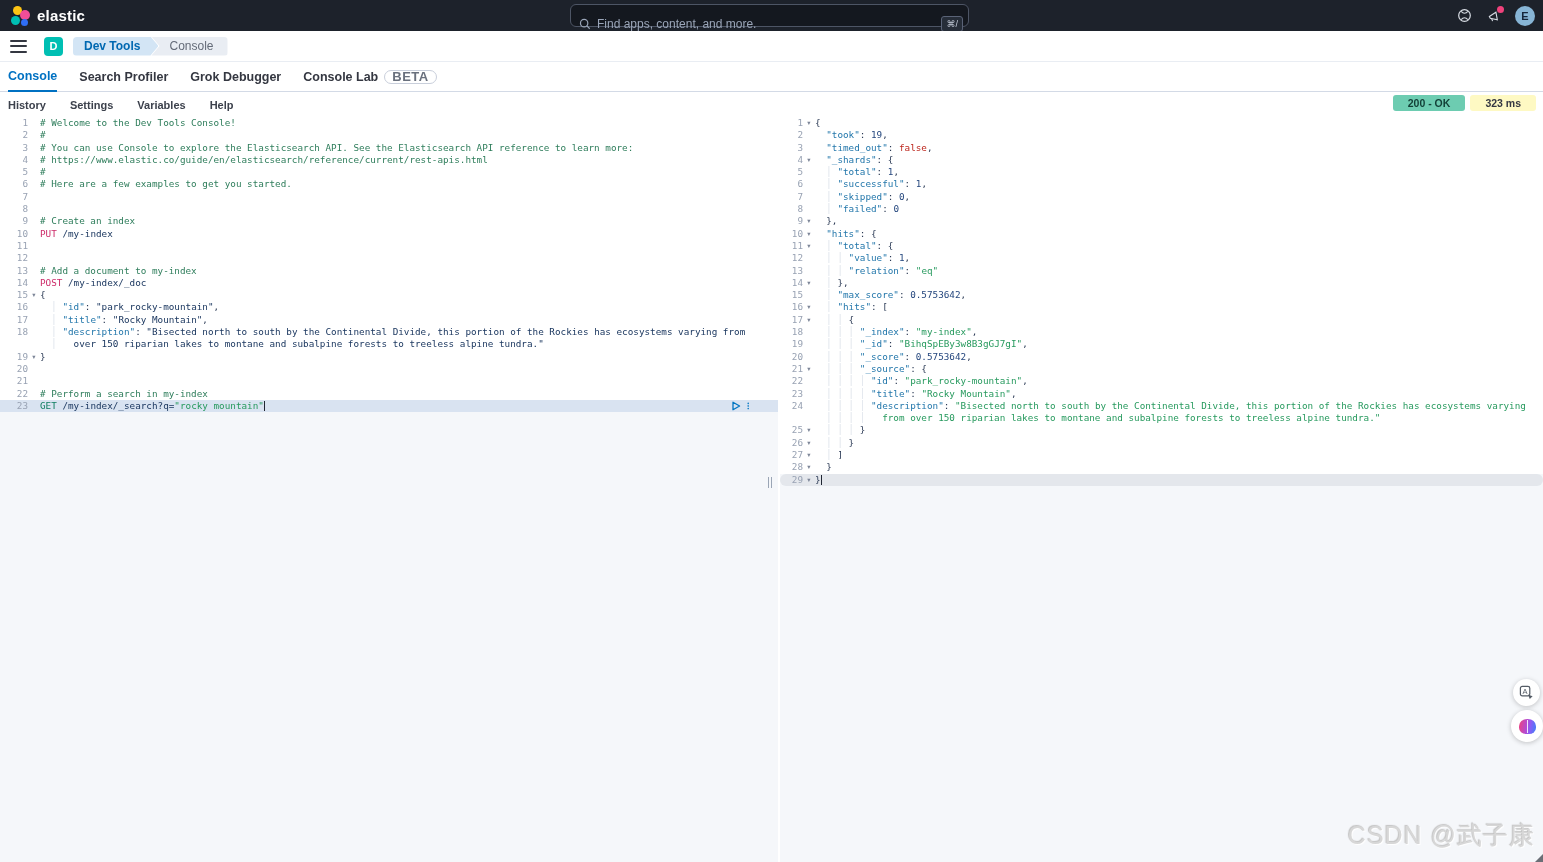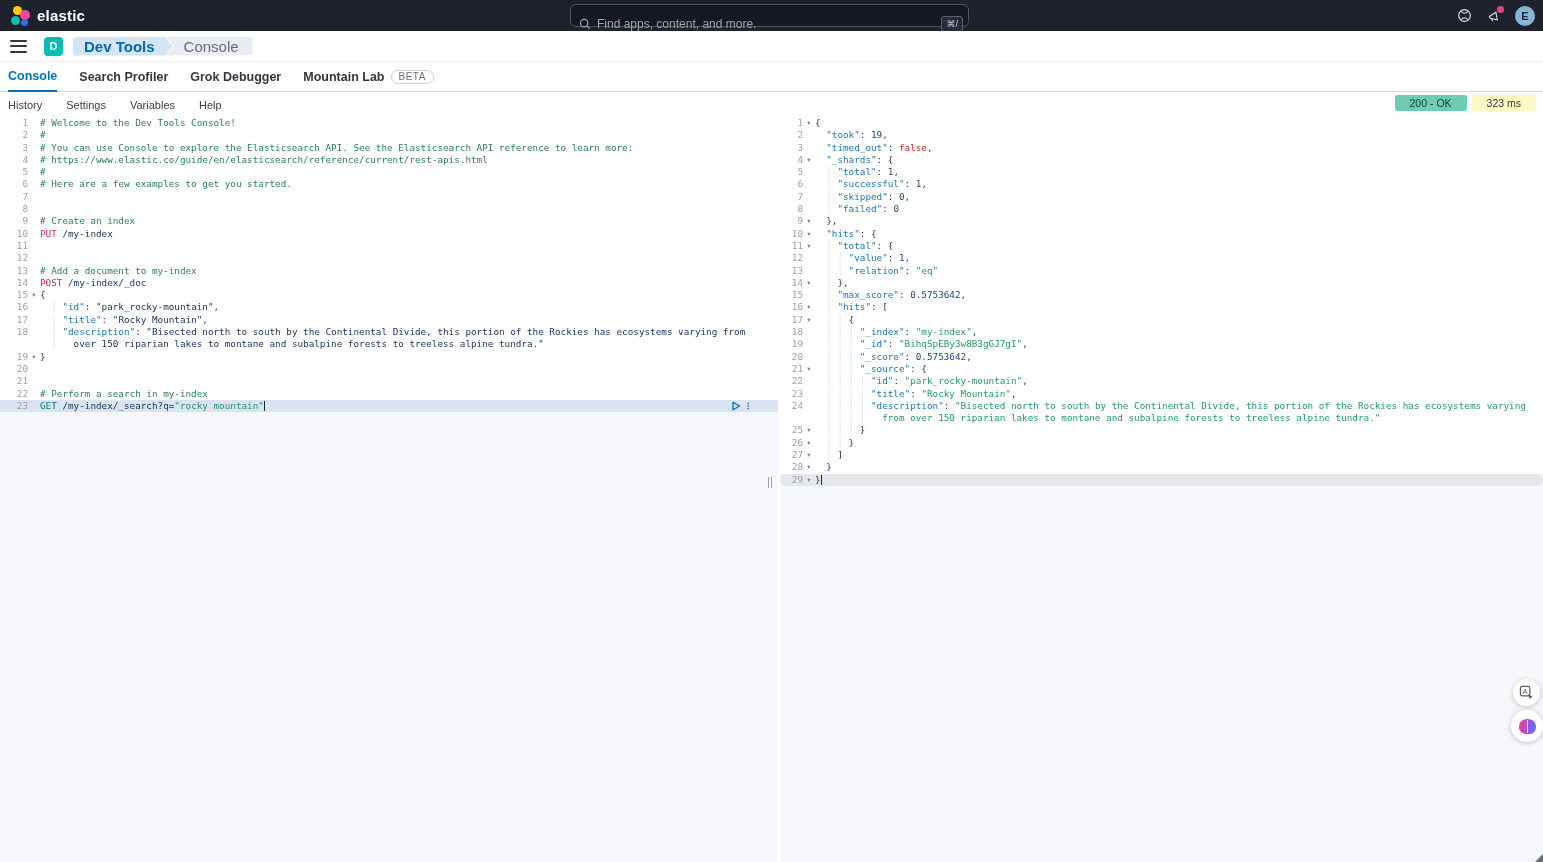--- a/index.html
+++ b/index.html
@@ -34,43 +34,43 @@
     font-size:11px; font-weight:bold; display:flex; align-items:center; justify-content:center; }
 
   
   .crumbrow { position:absolute; left:0; top:31px; width:100%; height:31px; background:#fff;
     border-bottom:1px solid #e9edf3; display:flex; align-items:center; }
   .burger { width:17px; height:13px; margin-left:10px; display:flex; flex-direction:column; justify-content:space-between; cursor:pointer; }
   .burger i { height:2px; background:#343741; border-radius:1px; }
   .space-badge { width:19px; height:19px; margin-left:17px; border-radius:4px; background:#00bfb3;
     color:#fff; font-size:11px; font-weight:bold; display:flex; align-items:center; justify-content:center; cursor:pointer; }
   .crumbs { display:flex; margin-left:10px; }
-  .crumb { height:19px; line-height:19px; font-size:15px; padding:0 14px 12px 11px; cursor:pointer; }
+  .crumb { height:19px; line-height:19px; font-size:12px; padding:0 14px 12px 11px; cursor:pointer; }
   .crumb.blue { background:#d3e5f5; color:#0068b1; font-weight:600;
     clip-path:polygon(0 0, calc(100% - 8px) 0, 100% 50%, calc(100% - 8px) 100%, 0 100%);
     border-radius:4px 0 0 4px; padding-right:18px; }
   .crumb.gray { background:#e9edf3; color:#646b78; margin-left:-7px;
     clip-path:polygon(0 0, 100% 0, 100% 100%, 0 100%, 8px 50%);
     border-radius:0 4px 4px 0; padding-left:18px; }
 
   
   .tabrow { position:absolute; left:0; top:62px; width:100%; height:30px; background:#fff;
     border-bottom:1px solid #d3dae6; display:flex; align-items:center; padding-left:8px; }
   .tab { font-size:12.5px; font-weight:600; color:#343741; margin-right:22px; height:30px;
     line-height:28px; cursor:pointer; display:flex; align-items:center; gap:6px; }
   .tab.active { color:#0071c2; border-bottom:2px solid #0071c2; }
-  .beta { border:1px solid #c9cfdb; color:#69707d; font-size:10px; font-weight:normal;
+  .beta { border:1px solid #c9cfdb; color:#69707d; font-size:13px; font-weight:bold;
     letter-spacing:.5px; border-radius:8px; padding:1px 7px; line-height:10px; }
 
   
   .conbar { position:absolute; left:0; top:92px; width:100%; height:25px; background:#fff;
     display:flex; align-items:center; padding-left:8px; }
-  .conlink { font-size:11px; font-weight:normal; color:#3c414c; margin-right:24px; cursor:pointer; }
+  .conlink { font-size:11px; font-weight:bold; color:#3c414c; margin-right:24px; cursor:pointer; }
   .conbar-right { position:absolute; right:7px; top:3px; display:flex; gap:5px; }
-  .badge { font-size:10.5px; border-radius:3px; padding:2px 15px; font-weight:400; }
+  .badge { font-size:10.5px; border-radius:3px; padding:2px 15px; font-weight:700; }
   .badge.ok { background:#6dccb1; color:#123f36; }
   .badge.ms { background:#fef9c3; color:#343741; }
 
   
   .pane { position:absolute; top:117px; bottom:0; background:#f5f7fa; overflow:hidden; }
   .pane-l { left:0; width:778px; }
   .pane-r { left:780px; width:763px; }
   .pane-divider { position:absolute; left:778px; top:117px; bottom:0; width:2px; background:#fff; }
   .cl { display:flex; height:12.3px; line-height:12.3px; background:#fff; position:relative; }
   .cl.hl-req { background:#d9e3f1; }
@@ -165,21 +165,21 @@
     <span class="tab active">
         <span>Console</span>
       </span>
     <span class="tab">
         <span>Search Profiler</span>
       </span>
     <span class="tab">
         <span>Grok Debugger</span>
       </span>
     <span class="tab">
-        <span>Mountain Lab</span>
+        <span>Console Lab</span>
         <span class="beta">BETA</span>
       </span>
   </div>
 
   <div class="conbar">
     <span class="conlink">History</span>
     <span class="conlink">Settings</span>
     <span class="conlink">Variables</span>
     <span class="conlink">Help</span>
     <div class="conbar-right">
@@ -478,15 +478,16 @@
     <svg width="15" height="15" viewBox="0 0 16 16">
         <rect x="1.5" y="1.5" width="10" height="10" rx="2" fill="none" stroke="#555c66" stroke-width="1.3"></rect>
         <text x="6.4" y="9.6" font-size="8" font-family="Liberation Sans" fill="#555c66" text-anchor="middle">A</text>
         <path d="M9.5 10 L14.5 12 L11.5 15 Z" fill="#555c66"></path>
       </svg>
   </div>
   <div class="float-btn fb-ai">
     <span class="brain"></span>
   </div>
 
+  <div class="watermark">CSDN @武子康</div>
   <div class="corner"></div>
 
 </div>
 
 </body></html>

